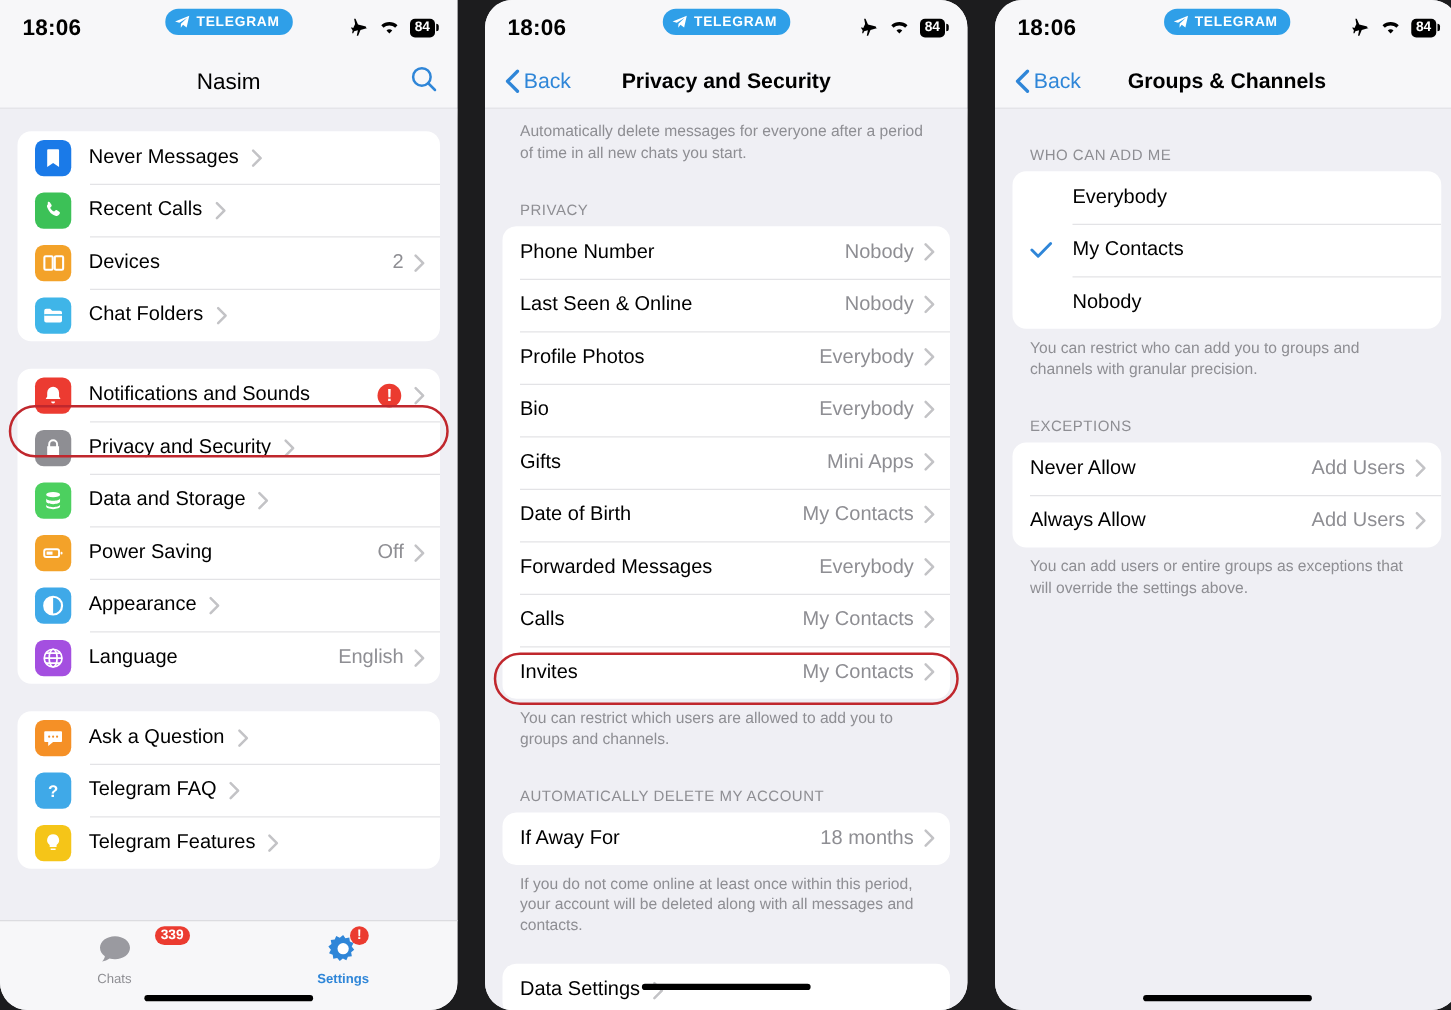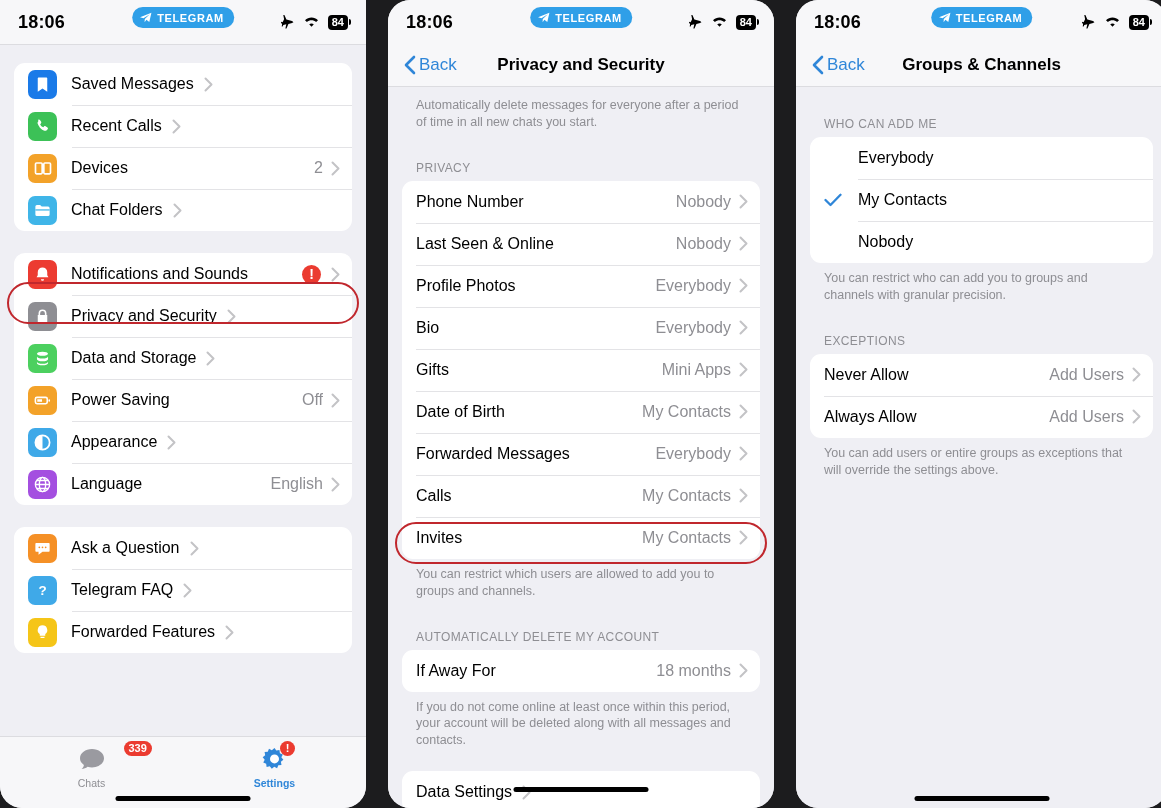--- a/index.html
+++ b/index.html
@@ -227,34 +227,43 @@
         <svg width="16" height="16" viewBox="0 0 16 16">
             <path d="M15 8.4 9.4 9.9l-1.9 4.6-1.1 0 .9-4.3-3 .8-.7 1.6-.9 0 .4-2.4L2 8.6l0-.9 1.6.6 1.5-3.1-.8-4.2 1.1 0 2 4.6 5.6 1.4c.7.2 1 .6 1 .9s-.3.4-.9.5z" fill="#000"></path>
           </svg>
         <svg width="17" height="14" viewBox="0 0 17 14">
             <path d="M8.5 11.7 6.2 9.3c1.3-1.2 3.3-1.2 4.6 0zM3.9 7.1 2 5.2c3.6-3.5 9.5-3.5 13 0l-1.9 1.9c-2.5-2.4-6.7-2.4-9.2 0z" fill="#000"></path>
           </svg>
         <div class="battery">84</div>
       </div>
     </div>
 
+    <div class="navbar">
+      <div class="nav-title plain">Nasim</div>
+      <div class="nav-search">
+        <svg width="22" height="22" viewBox="0 0 22 22">
+            <circle cx="9.5" cy="9.5" r="7" fill="none" stroke="#2f86d8" stroke-width="2"></circle>
+            <line x1="14.6" y1="14.6" x2="20" y2="20" stroke="#2f86d8" stroke-width="2" stroke-linecap="round"></line>
+          </svg>
+      </div>
+    </div>
     <div class="nav-divider"></div>
 
     <div class="body with-tabbar">
       <div class="fade-top"></div>
       <div class="sp18"></div>
 
       <div class="group" id="g1">
           <div class="row icon-row">
             <span class="ico" style="background:#1a7ae8">
               <svg width="19" height="19" viewBox="0 0 24 24" fill="#fff">
                 <path d="M7 3h10a1 1 0 011 1v17l-6-4-6 4V4a1 1 0 011-1z"></path>
               </svg>
             </span>
-            <span class="row-label">Saved Messages</span>
+            <span class="row-label">Never Messages</span>
             <span class="chev">
               <svg width="9" height="15" viewBox="0 0 9 15">
                 <polyline points="1.5,1.5 7.5,7.5 1.5,13.5" fill="none" stroke="#c3c3c6" stroke-width="2" stroke-linecap="round" stroke-linejoin="round"></polyline>
               </svg>
             </span>
           </div>
           <div class="row icon-row">
             <span class="ico" style="background:#3cc157">
               <svg width="19" height="19" viewBox="0 0 24 24" fill="#fff">
                 <path d="M6.6 3.5c.7-.6 1.7-.5 2.2.3l1.5 2.3c.4.7.3 1.5-.3 2l-1 .9c.8 1.8 2.2 3.2 4 4l.9-1c.5-.6 1.3-.7 2-.3l2.3 1.5c.8.5.9 1.5.3 2.2l-1.2 1.3c-.7.8-1.9 1-2.9.6C10.3 15.8 8.2 13.7 6 8.6c-.5-1-.2-2.2.6-2.9z"></path>
@@ -420,21 +429,21 @@
                 <polyline points="1.5,1.5 7.5,7.5 1.5,13.5" fill="none" stroke="#c3c3c6" stroke-width="2" stroke-linecap="round" stroke-linejoin="round"></polyline>
               </svg>
             </span>
           </div>
           <div class="row icon-row">
             <span class="ico" style="background:#f5c518">
               <svg width="19" height="19" viewBox="0 0 24 24" fill="#fff">
                 <path d="M12 3a6 6 0 00-3.5 10.9V16h7v-2.1A6 6 0 0012 3zM9.5 17.5h5V19h-5z"></path>
               </svg>
             </span>
-            <span class="row-label">Forwarded Features</span>
+            <span class="row-label">Telegram Features</span>
             <span class="chev">
               <svg width="9" height="15" viewBox="0 0 9 15">
                 <polyline points="1.5,1.5 7.5,7.5 1.5,13.5" fill="none" stroke="#c3c3c6" stroke-width="2" stroke-linecap="round" stroke-linejoin="round"></polyline>
               </svg>
             </span>
           </div>
         </div>
 
       <div class="hl-ring" style="left:7px; top:237px; width:352px; height:42px;"></div>
     </div>

